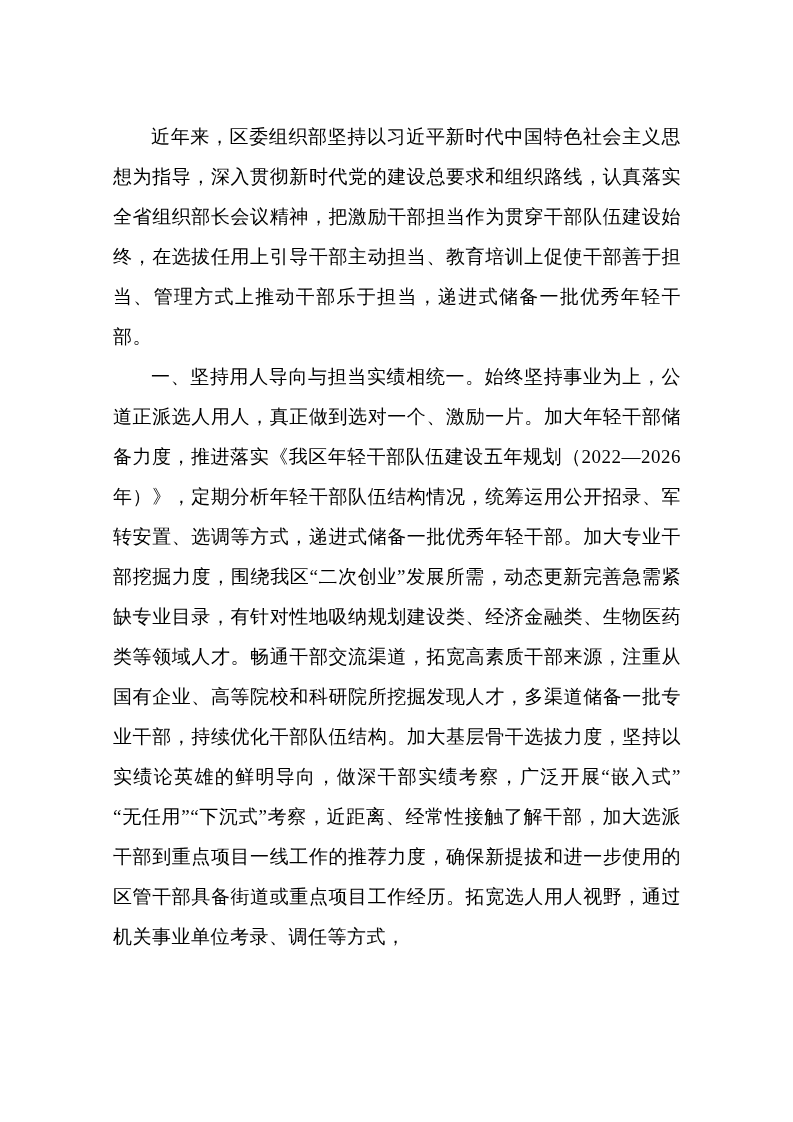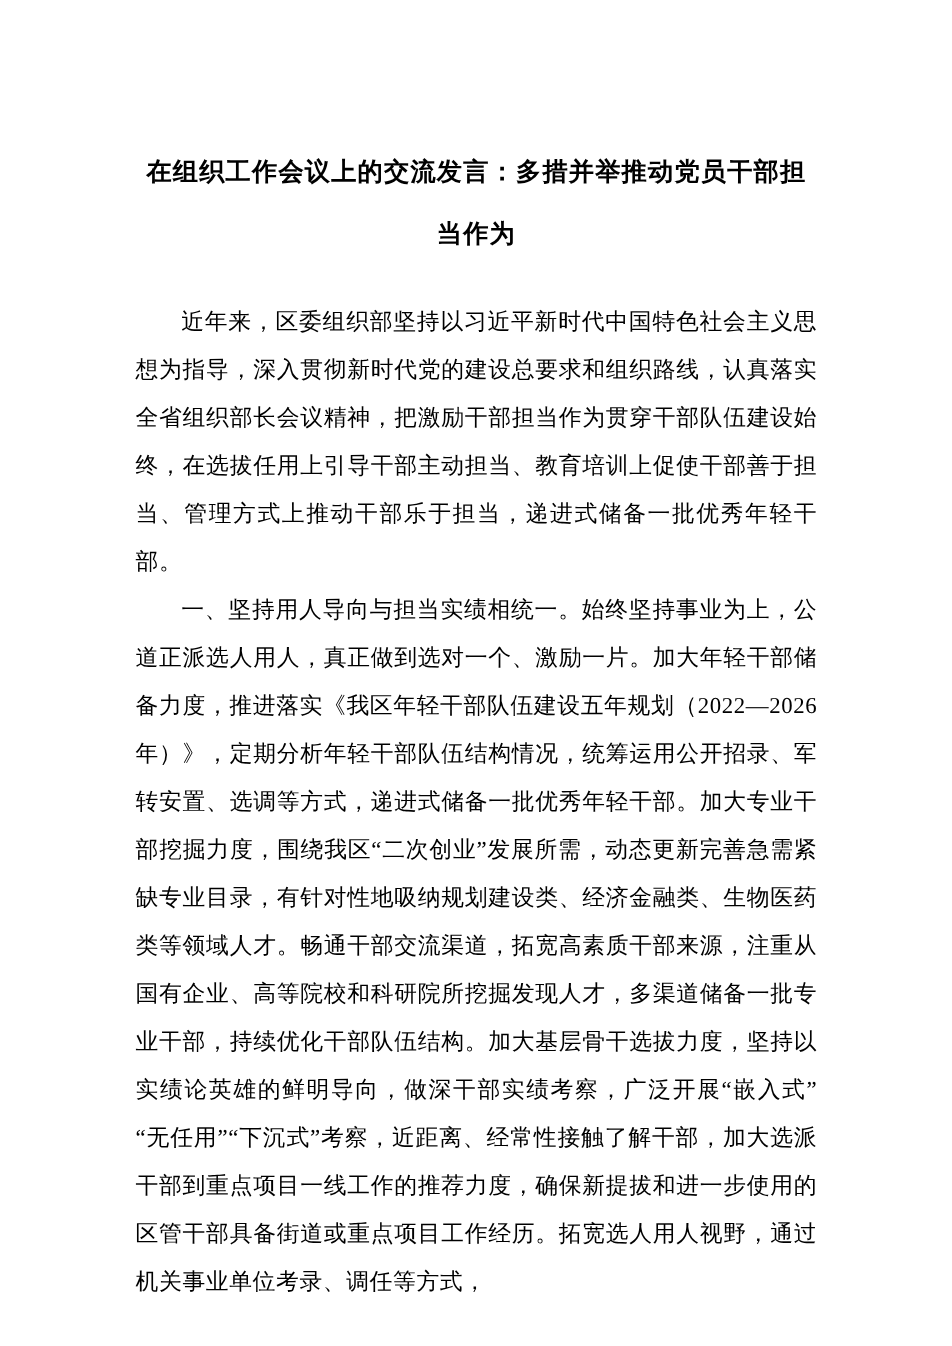--- a/index.html
+++ b/index.html
@@ -38,18 +38,17 @@
     text-justify: inter-ideograph;
     text-indent: 2em;
     letter-spacing: 0.5px;
     word-break: break-all;
   }
 </style>
 </head>
 <body>
 
 <div class="page">
-  <h1 class="doc-title">在组织工作会议上的交流发言：多措并举推动党员干部担当作为</h1>
   <div class="doc-body">
     <p>近年来，区委组织部坚持以习近平新时代中国特色社会主义思想为指导，深入贯彻新时代党的建设总要求和组织路线，认真落实全省组织部长会议精神，把激励干部担当作为贯穿干部队伍建设始终，在选拔任用上引导干部主动担当、教育培训上促使干部善于担当、管理方式上推动干部乐于担当，递进式储备一批优秀年轻干部。</p>
     <p>一、坚持用人导向与担当实绩相统一。始终坚持事业为上，公道正派选人用人，真正做到选对一个、激励一片。加大年轻干部储备力度，推进落实《我区年轻干部队伍建设五年规划（2022—2026 年）》，定期分析年轻干部队伍结构情况，统筹运用公开招录、军转安置、选调等方式，递进式储备一批优秀年轻干部。加大专业干部挖掘力度，围绕我区“二次创业”发展所需，动态更新完善急需紧缺专业目录，有针对性地吸纳规划建设类、经济金融类、生物医药类等领域人才。畅通干部交流渠道，拓宽高素质干部来源，注重从国有企业、高等院校和科研院所挖掘发现人才，多渠道储备一批专业干部，持续优化干部队伍结构。加大基层骨干选拔力度，坚持以实绩论英雄的鲜明导向，做深干部实绩考察，广泛开展“嵌入式”“无任用”“下沉式”考察，近距离、经常性接触了解干部，加大选派干部到重点项目一线工作的推荐力度，确保新提拔和进一步使用的区管干部具备街道或重点项目工作经历。拓宽选人用人视野，通过机关事业单位考录、调任等方式，</p>
   </div>
 </div>
 
 </body></html>

